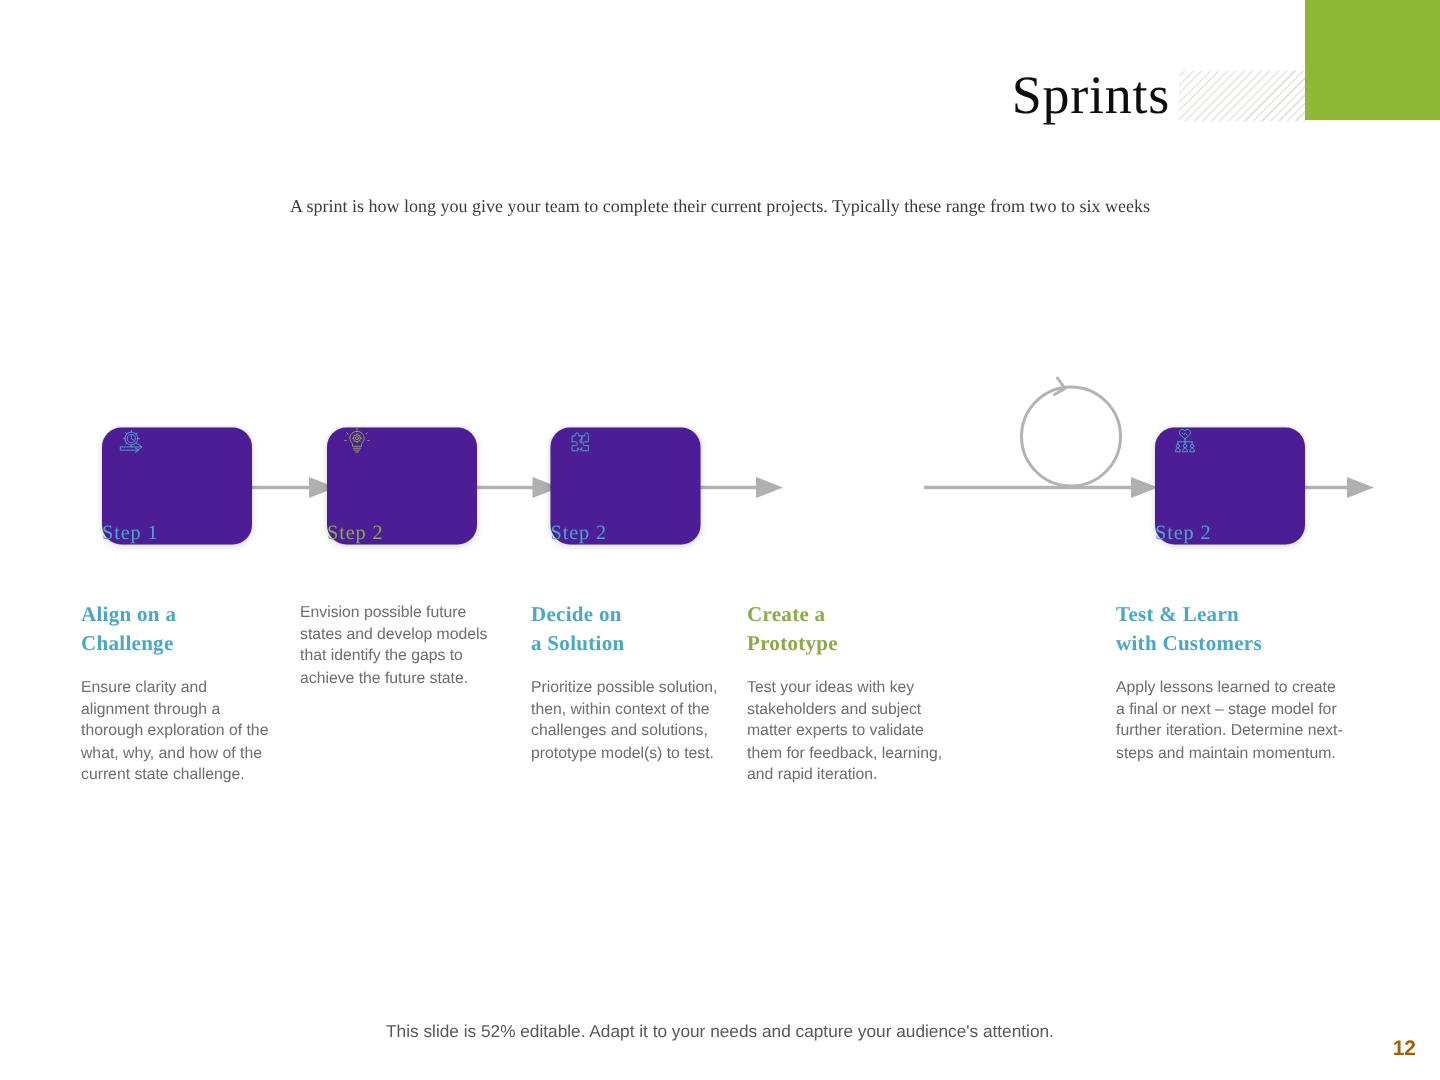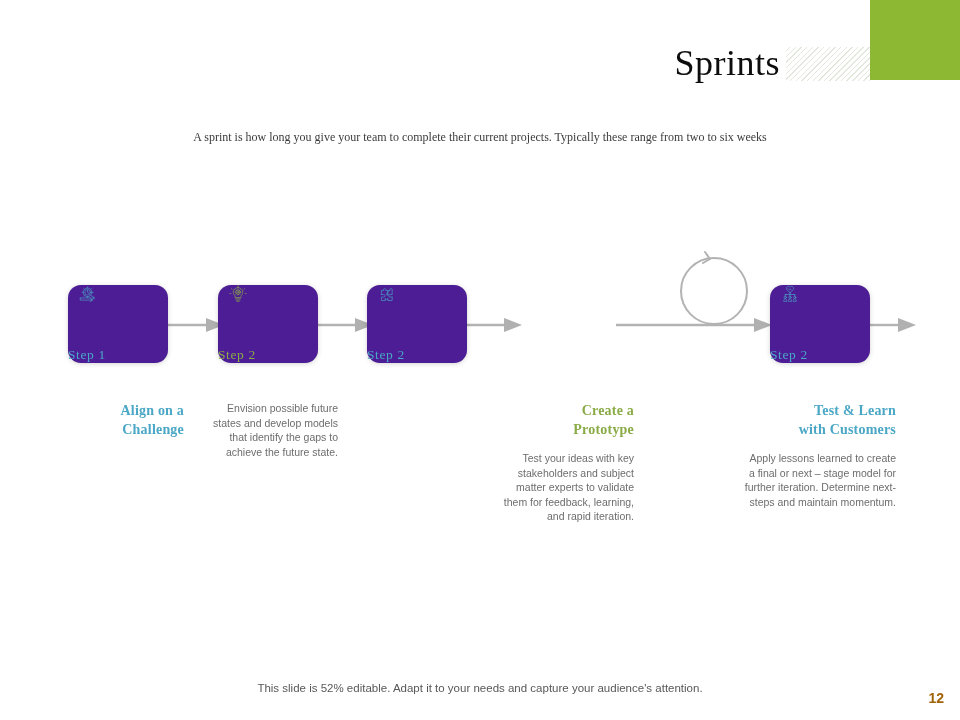--- a/index.html
+++ b/index.html
@@ -82,21 +82,21 @@
 
   .connector {
     position: absolute;
     height: 18px;
     z-index: 1;
   }
 
   .loop { position: absolute; z-index: 2; }
 
   
-  .block { position: absolute; text-align: right; }
+  .block { position: absolute; text-align: left; }
   .block h3 {
     font-family: "Liberation Serif", serif;
     font-size: 14px;
     font-weight: bold;
     line-height: 19px;
     letter-spacing: 0.2px;
     margin-bottom: 12px;
   }
   .block p {
     font-family: "Liberation Sans", sans-serif;
@@ -226,26 +226,34 @@
       </svg>
       <div class="step-label teal">Step  2</div>
     </div>
   </div>
 
   <div class="block" style="left:54px; top:401px; width:130px;">
     <h3 class="teal">
       <span>Align on a</span><br>
       <span>Challenge</span>
     </h3>
+    <p>Ensure clarity and alignment through a thorough exploration of the  what, why,  and how of the current state challenge.</p>
   </div>
 
   <div class="block" style="left:200px; top:401px; width:138px;">
     <p>Envision possible future states and develop models that identify the gaps to achieve the future state.</p>
   </div>
 
+  <div class="block" style="left:354px; top:401px; width:128px;">
+    <h3 class="teal">
+      <span>Decide on</span><br>
+      <span>a Solution</span>
+    </h3>
+    <p>Prioritize possible solution, then, within context of the challenges and solutions, prototype model(s) to test.</p>
+  </div>
 
   <div class="block" style="left:744px; top:401px; width:152px;">
     <h3 class="teal">
       <span>Test &amp; Learn</span><br>
       <span>with Customers</span>
     </h3>
     <p>Apply lessons learned to create a final or next – stage model for further iteration. Determine next-steps and maintain momentum.</p>
   </div>
 
   <div class="block" style="left:498px; top:401px; width:136px;">

